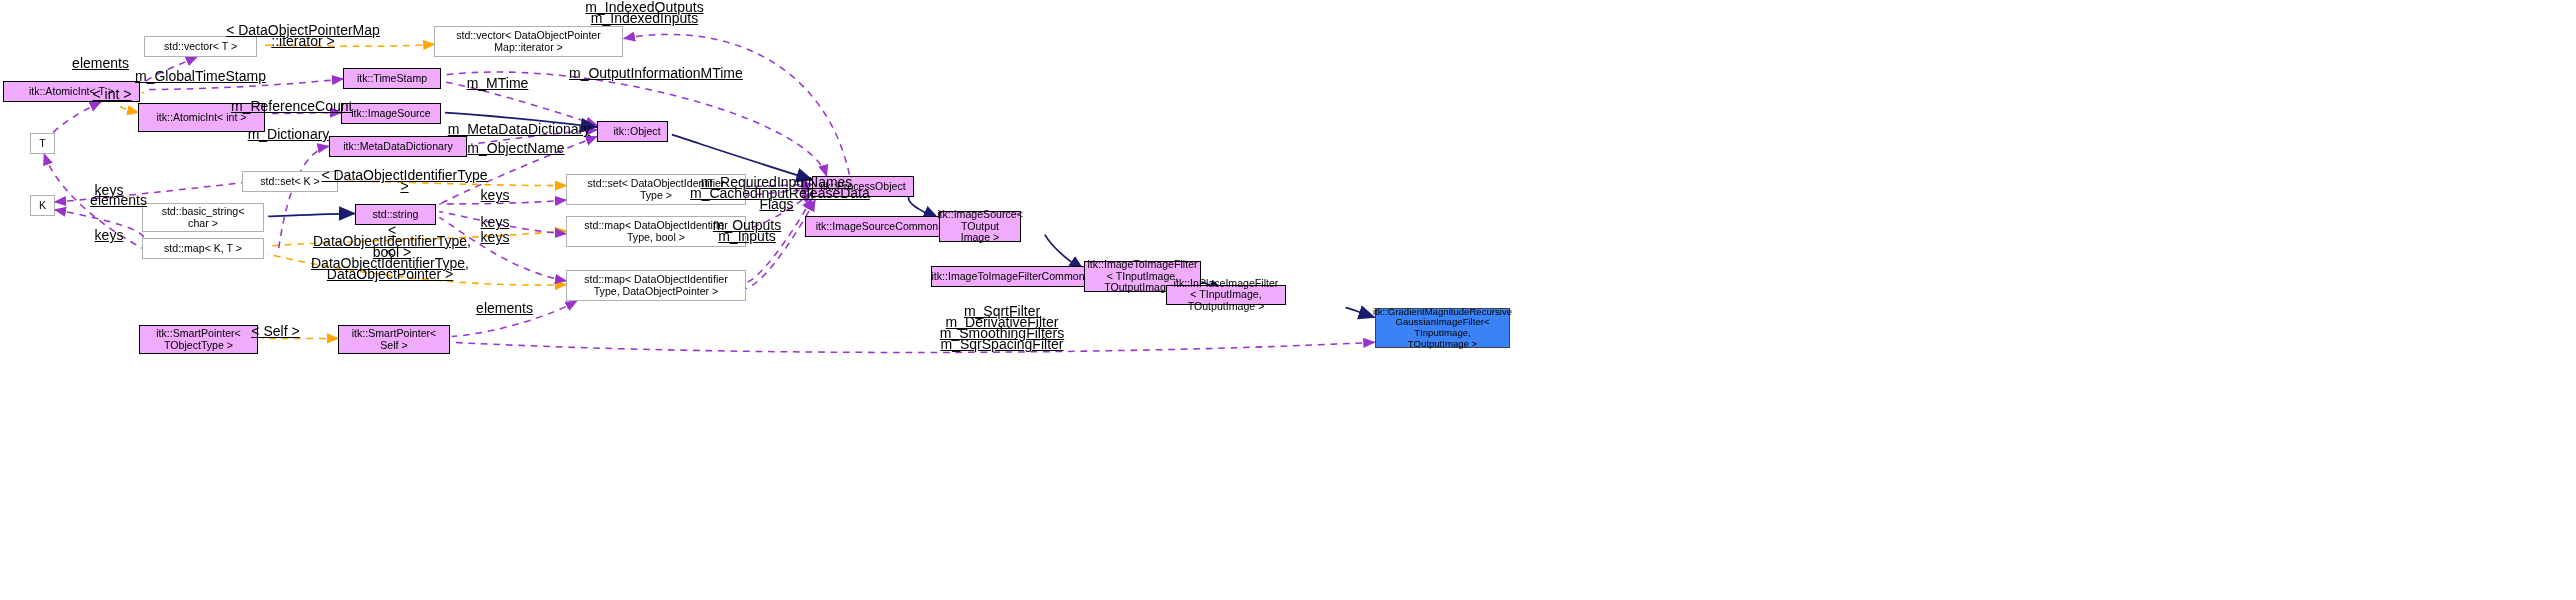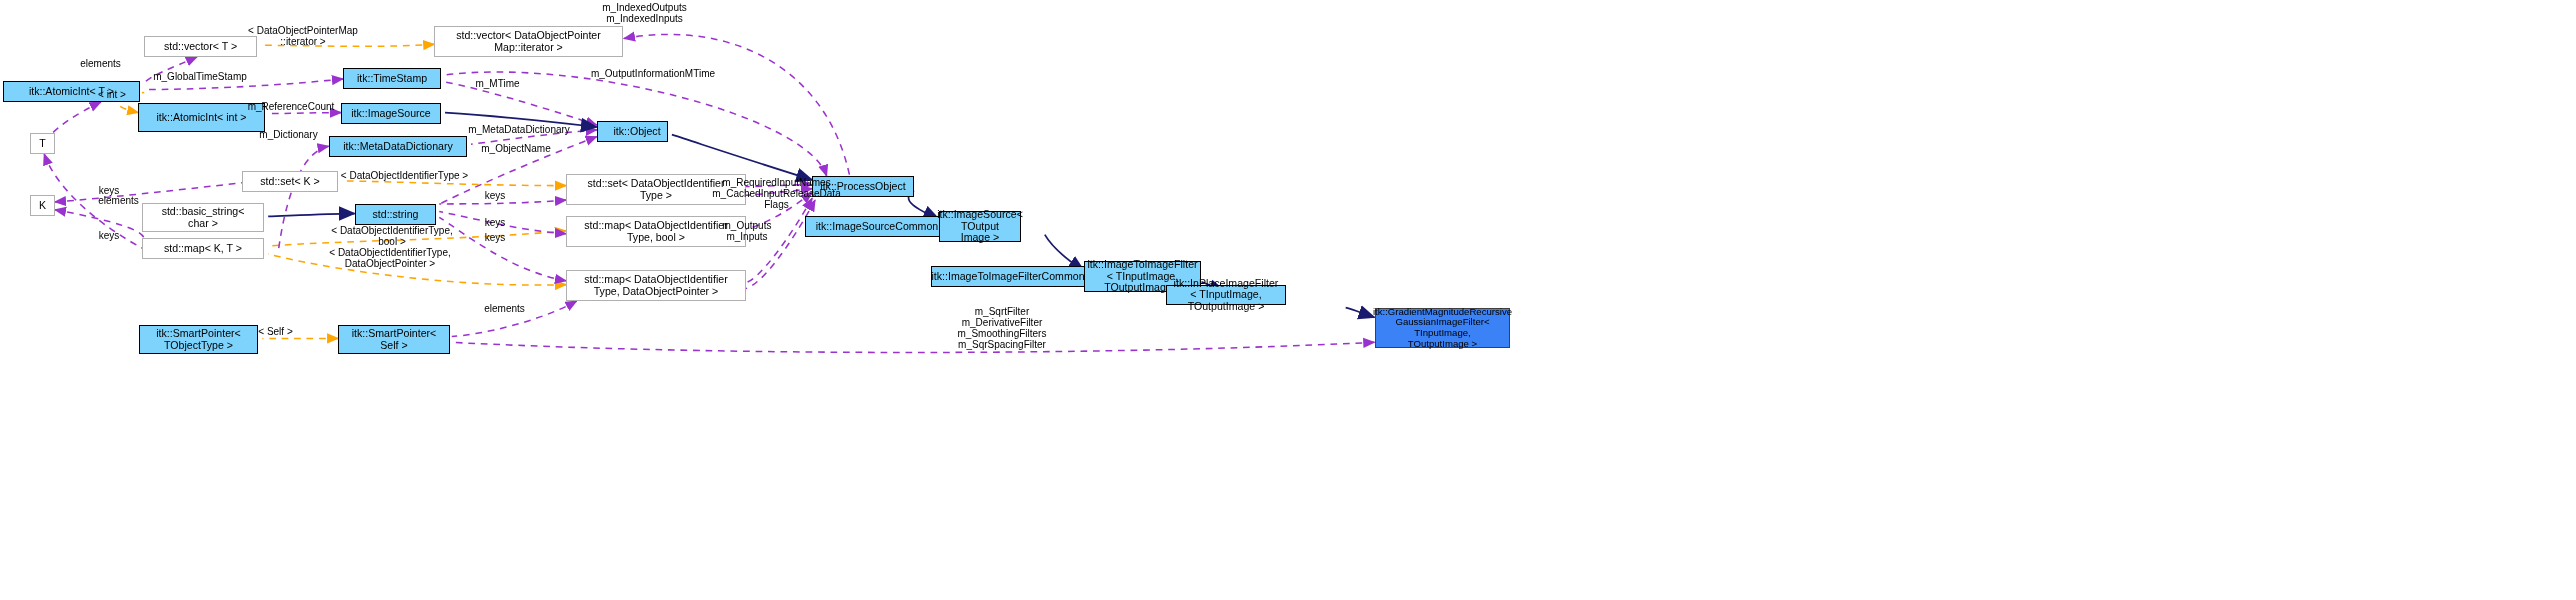--- a/index.html
+++ b/index.html
@@ -22,49 +22,50 @@
     height: 601px;
     pointer-events: none;
   }
   .node {
     position: absolute;
     box-sizing: border-box;
     display: flex;
     align-items: center;
     justify-content: center;
     text-align: center;
-    background: #7dd3fc;
+    background: #f0abfc;
     border: 1px solid #000000;
     color: #000000;
     font-size: 10.6px;
     line-height: 11.5px;
     padding: 1px 2.9px;
     white-space: pre-line;
     z-index: 5;
   }
   
   .node.tmpl {
     border: 1px solid #b0b0b0;
     background: #ffffff;
   }
   
   .node.current {
     background: #3b82f6;
     border: 1px solid #404040;
   }
   .edge-label {
     position: absolute;
-    font-size: 10px;
+    font-size: 14px;
     line-height: 11px;
     color: #000000;
     text-align: center;
     white-space: pre-line;
     z-index: 6;
     background: transparent;
     pointer-events: none;
+    text-decoration: underline;
   }
 </style>
 </head>
 <body>
 
 <div id="diagram">
 
   <svg id="edges" viewBox="0 0 2680 625" width="2576" height="601" xmlns="http://www.w3.org/2000/svg">
     <defs>
       <marker id="arrowPurple" viewBox="0 0 12 10" refX="11" refY="5" markerWidth="8" markerHeight="7" orient="auto-start-reverse">

